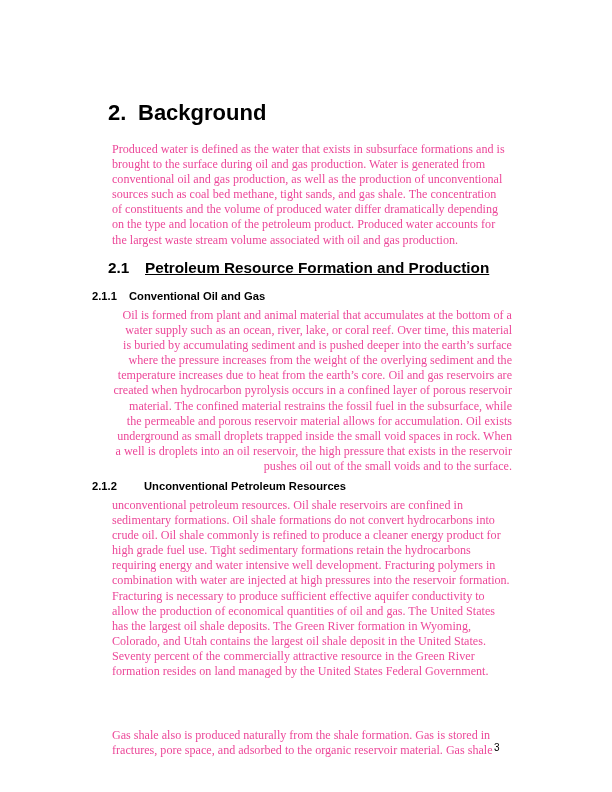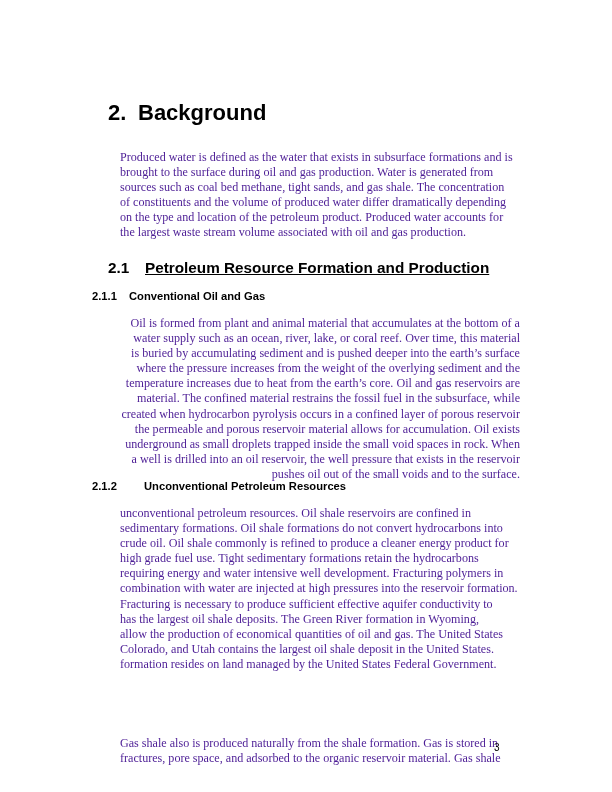--- a/index.html
+++ b/index.html
@@ -23,21 +23,21 @@
     font-size: 11.2px; color: #000; margin: 0; white-space: nowrap;
   }
   .h3 .num { display: inline-block; }
   .h3a { top: 290px; }
   .h3a .num { width: 37px; }
   .h3b { top: 480px; }
   .h3b .num { width: 52px; }
   .para {
     position: absolute; left: 108px; width: 400px;
     font-family: "Liberation Serif", serif; font-size: 12.1px;
-    line-height: 15.1px; color: #4c1d95; margin: 12px;
+    line-height: 15.1px; color: #ec4899; margin: 4px;
   }
   .para .ln { display: block; white-space: nowrap; }
   .p1 { top: 138px; }
   .p2 { top: 304px; text-align: right; }
   .p3 { top: 494px; }
   .p4 { top: 724px; }
   .page-number {
     position: absolute; left: 494px; top: 742px;
     font-family: "Liberation Sans", sans-serif; font-size: 10px; color: #000;
   }
@@ -45,57 +45,59 @@
 </head>
 <body>
 
 <div class="page">
 
   <h1 class="h1"><span class="num">2.</span><span>Background</span></h1>
 
   <div class="para p1">
     <span class="ln">Produced water is defined as the water that exists in subsurface formations and is</span>
     <span class="ln">brought to the surface during oil and gas production.  Water is generated from</span>
+    <span class="ln">conventional oil and gas production, as well as the production of unconventional</span>
     <span class="ln">sources such as coal bed methane, tight sands, and gas shale.  The concentration</span>
     <span class="ln">of constituents and the volume of produced water differ dramatically depending</span>
     <span class="ln">on the type and location of the petroleum product.  Produced water accounts for</span>
     <span class="ln">the largest waste stream volume associated with oil and gas production.</span>
   </div>
 
   <h2 class="h2"><span class="num">2.1</span><span>Petroleum Resource Formation and Production</span></h2>
 
   <h3 class="h3 h3a"><span class="num">2.1.1</span><span>Conventional Oil and Gas</span></h3>
 
   <div class="para p2">
     <span class="ln">Oil is formed from plant and animal material that accumulates at the bottom of a</span>
     <span class="ln">water supply such as an ocean, river, lake, or coral reef.  Over time, this material</span>
     <span class="ln">is buried by accumulating sediment and is pushed deeper into the earth’s surface</span>
     <span class="ln">where the pressure increases from the weight of the overlying sediment and the</span>
     <span class="ln">temperature increases due to heat from the earth’s core.  Oil and gas reservoirs are</span>
+    <span class="ln">created when hydrocarbon pyrolysis occurs in a confined layer of porous reservoir</span>
     <span class="ln">material.  The confined material restrains the fossil fuel in the subsurface, while</span>
-    <span class="ln">created when hydrocarbon pyrolysis occurs in a confined layer of porous reservoir</span>
     <span class="ln">the permeable and porous reservoir material allows for accumulation.  Oil exists</span>
     <span class="ln">underground as small droplets trapped inside the small void spaces in rock.  When</span>
-    <span class="ln">a well is drilled into an oil reservoir, the well pressure that exists in the reservoir</span>
+    <span class="ln">a well is droplets into an oil reservoir, the high pressure that exists in the reservoir</span>
     <span class="ln">pushes oil out of the small voids and to the surface.</span>
   </div>
 
   <h3 class="h3 h3b"><span class="num">2.1.2</span><span>Unconventional Petroleum Resources</span></h3>
 
   <div class="para p3">
     <span class="ln">unconventional petroleum resources.  Oil shale reservoirs are confined in</span>
     <span class="ln">sedimentary formations.  Oil shale formations do not convert hydrocarbons into</span>
     <span class="ln">crude oil.  Oil shale commonly is refined to produce a cleaner energy product for</span>
     <span class="ln">high grade fuel use.  Tight sedimentary formations retain the hydrocarbons</span>
     <span class="ln">requiring energy and water intensive well development.  Fracturing polymers in</span>
     <span class="ln">combination with water are injected at high pressures into the reservoir formation.</span>
     <span class="ln">Fracturing is necessary to produce sufficient effective aquifer conductivity to</span>
+    <span class="ln">allow the production of economical quantities of oil and gas.  The United States</span>
     <span class="ln">has the largest oil shale deposits.  The Green River formation in Wyoming,</span>
-    <span class="ln">allow the production of economical quantities of oil and gas.  The United States</span>
     <span class="ln">Colorado, and Utah contains the largest oil shale deposit in the United States.</span>
+    <span class="ln">Seventy percent of the commercially attractive resource in the Green River</span>
     <span class="ln">formation resides on land managed by the United States Federal Government.</span>
   </div>
 
   <div class="para p4">
     <span class="ln">Gas shale also is produced naturally from the shale formation.  Gas is stored in</span>
     <span class="ln">fractures, pore space, and adsorbed to the organic reservoir material.  Gas shale</span>
   </div>
 
   <div class="page-number">3</div>
 </div>

